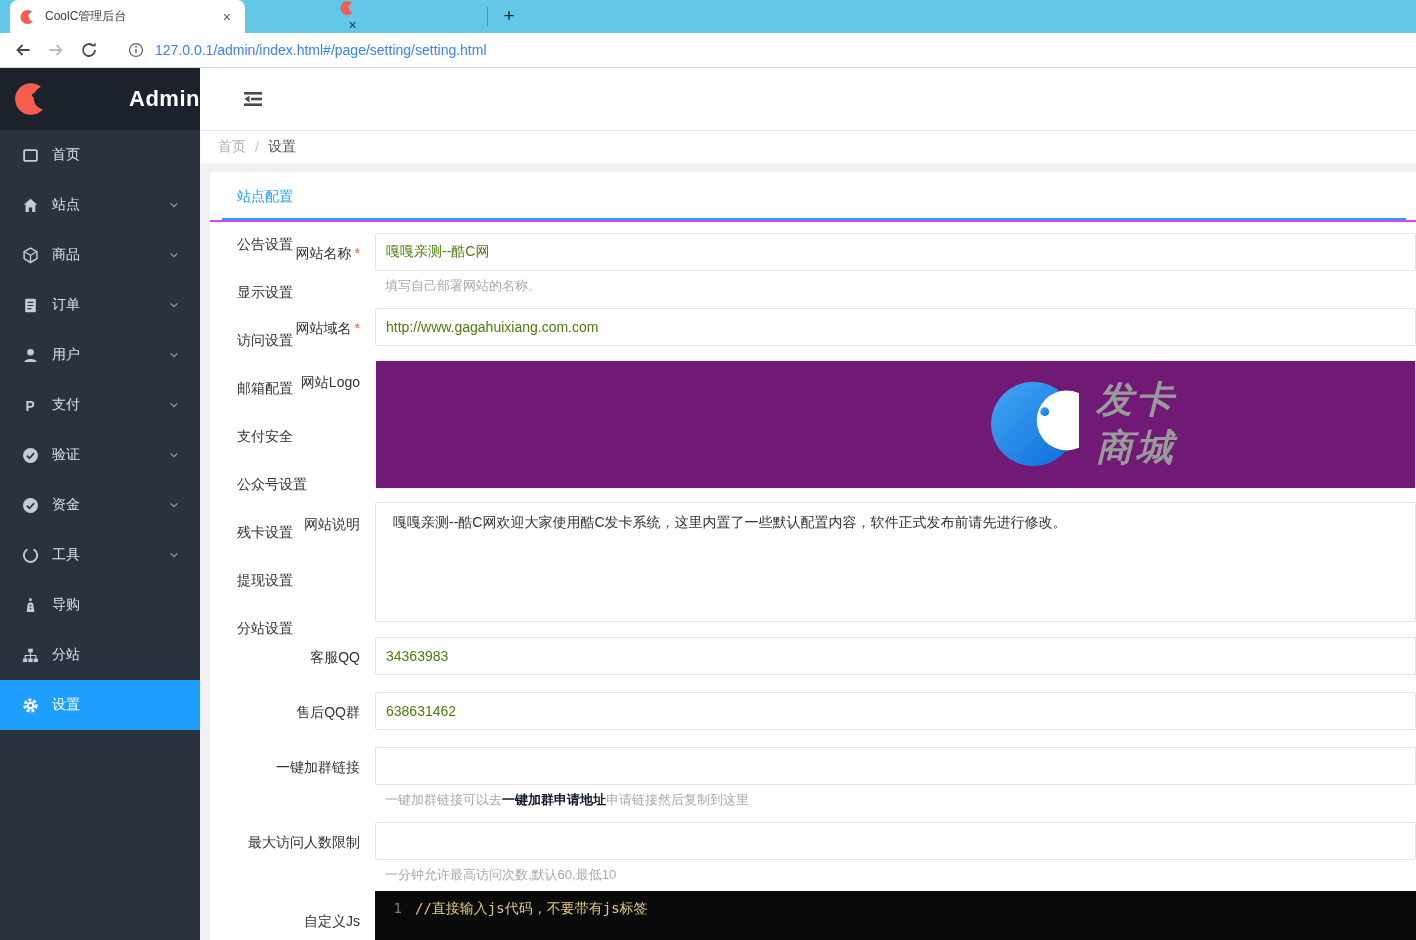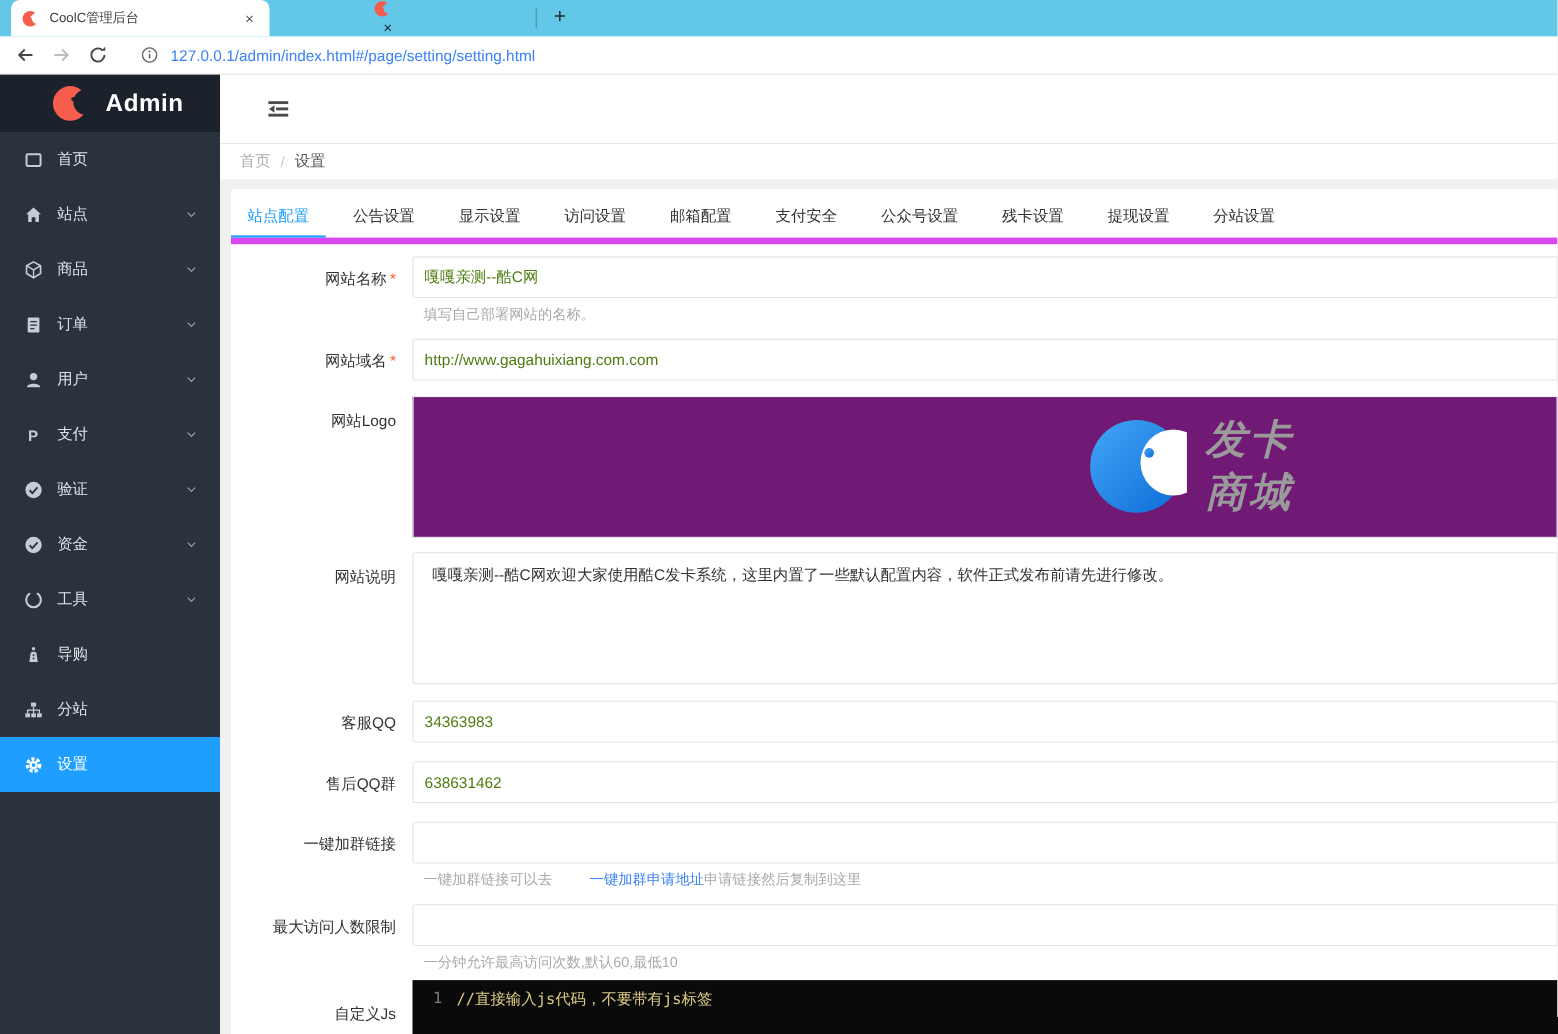--- a/index.html
+++ b/index.html
@@ -19,21 +19,21 @@
   .newtab { position:absolute; left:496px; top:3px; width:26px; height:26px; text-align:center;
     line-height:26px; font-size:19px; color:#1d2a2f; }
   .toolbar { height:35px; background:#fff; border-bottom:1px solid #dcdcdc; display:flex; align-items:center; }
   .navico { width:20px; height:20px; margin-left:13px; flex:none; }
   .urlinfo { width:18px; height:18px; margin-left:28px; flex:none; }
   .url { margin-left:10px; font-size:14px; color:#3b82f6; white-space:nowrap; }
 
   
   .app { display:flex; height:872px; }
   .sidebar { width:200px; background:#2a323d; flex:none; display:flex; flex-direction:column; }
-  .side-logo { height:52px; background:#1b222c; display:flex; align-items:center; justify-content:center; gap:13px; flex:none;padding-left:14px; }
+  .side-logo { height:62px; background:#1b222c; display:flex; align-items:center; justify-content:space-between; gap:13px; flex:none;padding-left:14px; }
   .side-logo svg { width:36px; height:36px; }
   .side-brand { color:#fff; font-size:22px; font-weight:bold; letter-spacing:.5px; }
   .side-item { height:50px; display:flex; align-items:center; padding:0 20px 0 22px;
     color:#dde1e6; font-size:14px; cursor:pointer; }
   .side-item .sicon { width:17px; height:17px; margin-right:13px; color:#c7ccd3; flex:none; }
   .side-item .chev { width:12px; height:12px; margin-left:auto; color:#97a0aa; }
   .side-item.active { background:#1E9FFF; color:#fff; }
   .side-item.active .sicon { color:#fff; }
 
   .content { flex:1; background:#f1f1f1; display:flex; flex-direction:column; min-width:0; }
@@ -41,42 +41,42 @@
   .collapse { width:20px; height:16px; margin-left:43px; color:#4a4a4a; }
   .crumb { height:33px; background:#fff; border-top:1px solid #e9e9e9; flex:none;
     display:flex; align-items:center; padding-left:18px; font-size:14px; }
   .crumb .c-home { color:#aaaeb3; }
   .crumb .c-sep { color:#c9c9c9; margin:0 9px; }
   .crumb .c-cur { color:#565656; }
   .gap9 { height:9px; flex:none; }
   .card { flex:1; margin-left:10px; background:#fff; border-radius:2px 0 0 0; overflow:hidden; }
 
   
-  .ptabs { display:flex; padding-left:0; border-bottom:6px solid #d946ef; height:50px; }
+  .ptabs { display:flex; padding-left:12px; border-bottom:2px solid #d946ef; height:50px;flex-direction:column; }
   .ptab { padding:0 15px; margin-right:10px; line-height:48px; font-size:14px; color:#333;
     position:relative; cursor:pointer; white-space:nowrap; }
   .ptab.active { color:#1E9FFF; }
   .ptab.active::after { content:""; position:absolute; left:0; right:0; bottom:0; height:2px; background:#1E9FFF; }
 
   
   .form { padding-top:11px; }
   .frow { display:flex; }
   .flabel { width:165px; flex:none; text-align:right; padding-right:15px;
     font-size:14px; color:#333; line-height:40px; }
   .flabel .req { color:#ff5722; margin-left:3px; }
   .row-top .flabel { line-height:20px; padding-top:12px; }
   .fctrl { flex:1; min-width:0; }
   .tbox { display:block; width:100%; height:38px; border:1px solid #e3e3e3; border-radius:2px;
     padding:0 10px; font-size:14px; color:#4d7c0f; background:#fff; outline:none;
     font-family:"Liberation Sans","DejaVu Sans",sans-serif; }
   .tarea { display:block; width:100%; height:120px; border:1px solid #e3e3e3; border-radius:2px;
     padding:8px 17px; font-size:14px; color:#333; line-height:1.7; resize:none; outline:none;
     font-family:"Liberation Sans","DejaVu Sans",sans-serif; }
   .help { margin-top:6px; padding-left:10px; font-size:13px; color:#a9a9a9; height:18px; line-height:18px; }
-  .help .hlink { color:#3b82f6; font-weight:normal;margin-left:34px; }
+  .help .hlink { color:#0f172a; font-weight:bold; }
   .mb13{margin-bottom:13px;} .mb12{margin-bottom:12px;} .mb15{margin-bottom:15px;} .mb7{margin-bottom:7px;}
 
   .logo-box { position:relative; height:129px; border:1px solid #f2f2f2; background:#701a75; }
   .brand { position:absolute; left:615px; top:13px; display:flex; align-items:center; }
   .brand svg { width:88px; height:100px; }
   .brand-text { margin-left:17px; font-size:37px; font-weight:bold; font-style:italic;
     color:#9a9a9a; line-height:48px; letter-spacing:3px; }
 
   .code { background:#0a0a0a; min-height:120px; display:flex; padding-top:9px;
     font-family:"DejaVu Sans Mono",monospace; font-size:14px; }

